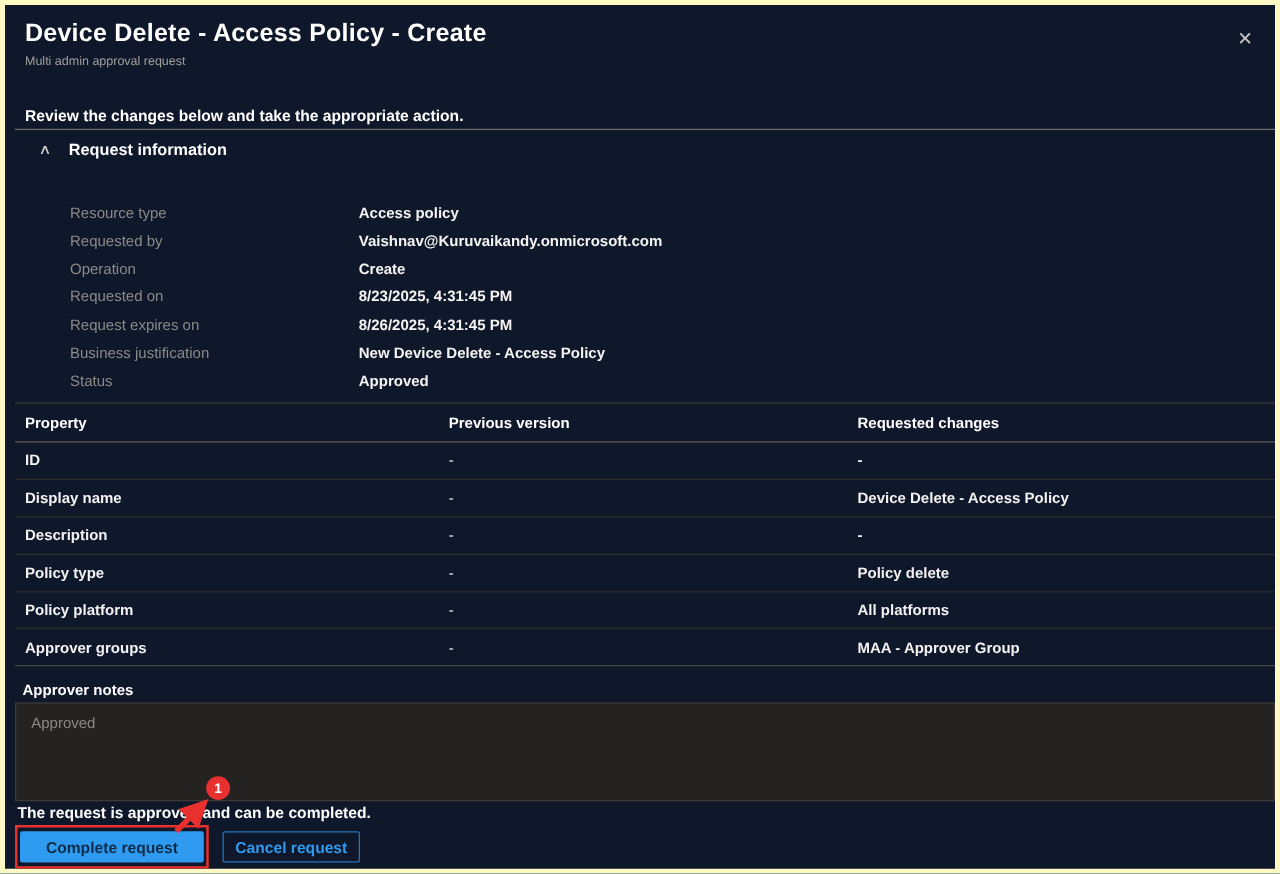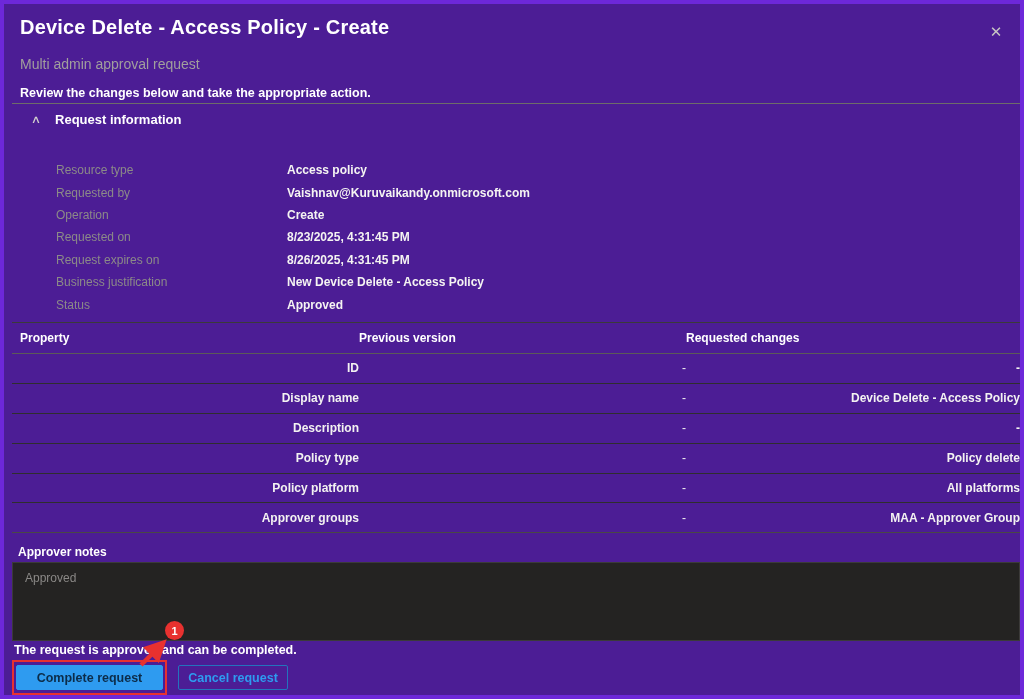--- a/index.html
+++ b/index.html
@@ -5,33 +5,33 @@
   * { box-sizing: border-box; margin: 0; padding: 0; }
   html, body { width: 1024px; height: 699px; }
   body {
     font-family: "Liberation Sans", sans-serif;
     background: #2295f2;
     position: relative;
     overflow: hidden;
   }
   .frame {
     position: absolute; inset: 0;
-    border: 4px solid #6d28d9;
-    background: #4c1d95;
+    border: 4px solid #fef9c3;
+    background: #0f172a;
     overflow: hidden;
   }
   
   .dialog-title {
     position: absolute; left: 16px; top: 12px;
     font-size: 20px; font-weight: bold; color: #ffffff;
     letter-spacing: 0.2px;
   }
   .dialog-subtitle {
-    position: absolute; left: 16px; top: 52px;
-    font-size: 14px; color: #a19f9d;
+    position: absolute; left: 16px; top: 40px;
+    font-size: 10px; color: #a19f9d;
   }
   .close-btn {
     position: absolute; right: 14px; top: 18px;
     width: 20px; height: 20px;
     color: #c8c6c4; font-size: 15px; line-height: 20px; text-align: center;
     cursor: pointer;
   }
   
   .review-text {
     position: absolute; left: 16px; top: 82px;
@@ -62,21 +62,21 @@
   .changes-table {
     position: absolute; left: 8px; top: 318px; width: 1008px;
     border-top: 1px solid #3b3a39;
   }
   .t-row { display: flex; align-items: center; }
   .t-head {
     height: 31px; border-bottom: 1px solid #5c5a58;
   }
   .t-head .t-cell { font-weight: bold; color: #ffffff; }
   .t-body .t-row {
-    height: 29.9px; border-bottom: 1px solid #2f2e2d; text-align: right;
+    height: 29.9px; border-bottom: 1px solid #2f2e2d;
   }
   .t-body .t-row:last-child { border-bottom: 1px solid #4a4846; }
   .t-cell { font-size: 12px; color: #f3f2f1; }
   .t-cell.c1 { width: 347px; padding-left: 8px; font-weight: 600; }
   .t-cell.c2 { width: 327px; }
   .t-cell.c3 { flex: 1; font-weight: 600; }
   .t-head .t-cell { font-weight: bold; }
   
   .notes-label {
     position: absolute; left: 14px; top: 541px;

